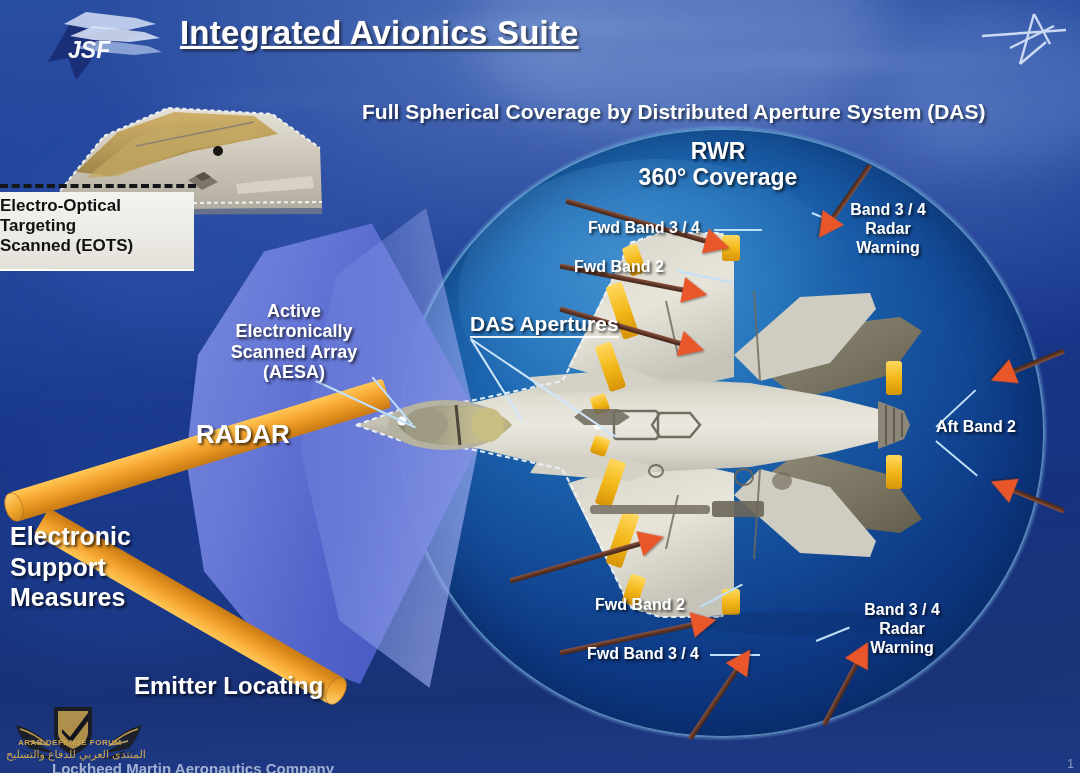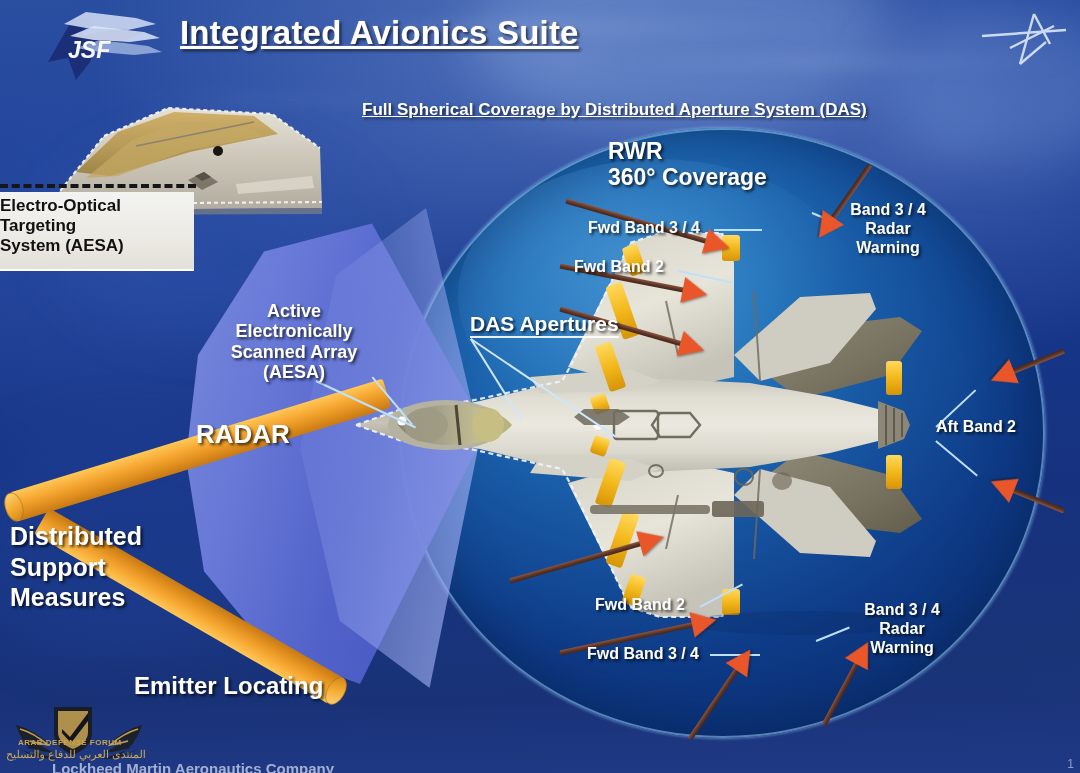--- a/index.html
+++ b/index.html
@@ -53,26 +53,25 @@
     font-weight: bold;
     color: #ffffff;
     letter-spacing: 0.2px;
     text-shadow: 2px 2px 3px rgba(0,0,0,0.62), 0 0 2px rgba(255,255,255,0.25);
     white-space: nowrap;
     text-decoration: underline;
   }
   .subtitle {
     position: absolute;
     left: 362px; top: 100px;
-    font-size: 17px;
+    font-size: 21px;
     font-weight: bold;
     color: #ffffff;
     text-shadow: 2px 2px 3px rgba(0,0,0,0.60);
     white-space: nowrap;
-    text-decoration: underline;
   }
 
   
   .jsf-logo {
     position: absolute;
     left: 24px; top: 2px;
     width: 140px; height: 82px;
   }
   
   .lm-logo {
@@ -152,21 +151,21 @@
   
   .lbl {
     position: absolute;
     color: #ffffff;
     font-weight: bold;
     text-shadow: 2px 2px 3px rgba(0,0,0,0.72);
     white-space: nowrap;
     line-height: 1.13;
   }
 
-  .lbl-rwr    { left: 608px; top: 138px; font-size: 23px; text-align: left; width: 220px; }
+  .lbl-rwr    { left: 608px; top: 138px; font-size: 23px; text-align: center; width: 220px; }
   .lbl-das    { left: 470px; top: 312px; font-size: 21px; }
   .lbl-das::after {
     content: ""; position: absolute; left: 0; right: 0; bottom: -2px;
     height: 2px; background: rgba(255,255,255,0.9);
   }
   .lbl-aesa   { left: 214px; top: 301px; font-size: 18px; text-align: center; width: 160px; }
   .lbl-radar  { left: 196px; top: 420px; font-size: 26px; }
   .lbl-esm    { left: 10px;  top: 521px; font-size: 25px; line-height: 1.22; }
   .lbl-emit   { left: 134px; top: 672px; font-size: 24px; }
 
@@ -338,21 +337,21 @@
     </g>
     <path d="M196 96 L272 88 L274 100 L198 106 Z" fill="#dcd6c9" opacity="0.85"></path>
     <path d="M96 58 L214 34" stroke="#8d8272" stroke-width="1.4" fill="none"></path>
   </svg>
 
   <div class="eots-panel"></div>
   <div class="eots-dash"></div>
   <div class="eots-text">
     <div>Electro-Optical</div>
     <div>Targeting</div>
-    <div>System (AESA)</div>
+    <div>Scanned (EOTS)</div>
   </div>
 
   <svg class="aircraft" viewBox="0 0 700 440">
     <defs>
       <linearGradient id="skinG" x1="0" y1="0" x2="0" y2="1">
         <stop offset="0%" stop-color="#c9c6bb"></stop>
         <stop offset="22%" stop-color="#e0ddd3"></stop>
         <stop offset="50%" stop-color="#ebe8df"></stop>
         <stop offset="78%" stop-color="#dad7cd"></stop>
         <stop offset="100%" stop-color="#bfbcb2"></stop>
@@ -536,21 +535,21 @@
   <div class="lbl lbl-aesa">
     <div>Active</div>
     <div>Electronically</div>
     <div>Scanned Array</div>
     <div>(AESA)</div>
   </div>
 
   <div class="lbl lbl-radar">RADAR</div>
 
   <div class="lbl lbl-esm">
-    <div>Distributed</div>
+    <div>Electronic</div>
     <div>Support</div>
     <div>Measures</div>
   </div>
 
   <div class="lbl lbl-emit">Emitter Locating</div>
 
   <div class="lbl lbl-fwd34t">Fwd Band 3 / 4</div>
   <div class="lbl lbl-fwd2t">Fwd Band 2</div>
 
   <div class="lbl lbl-b34rwt">

